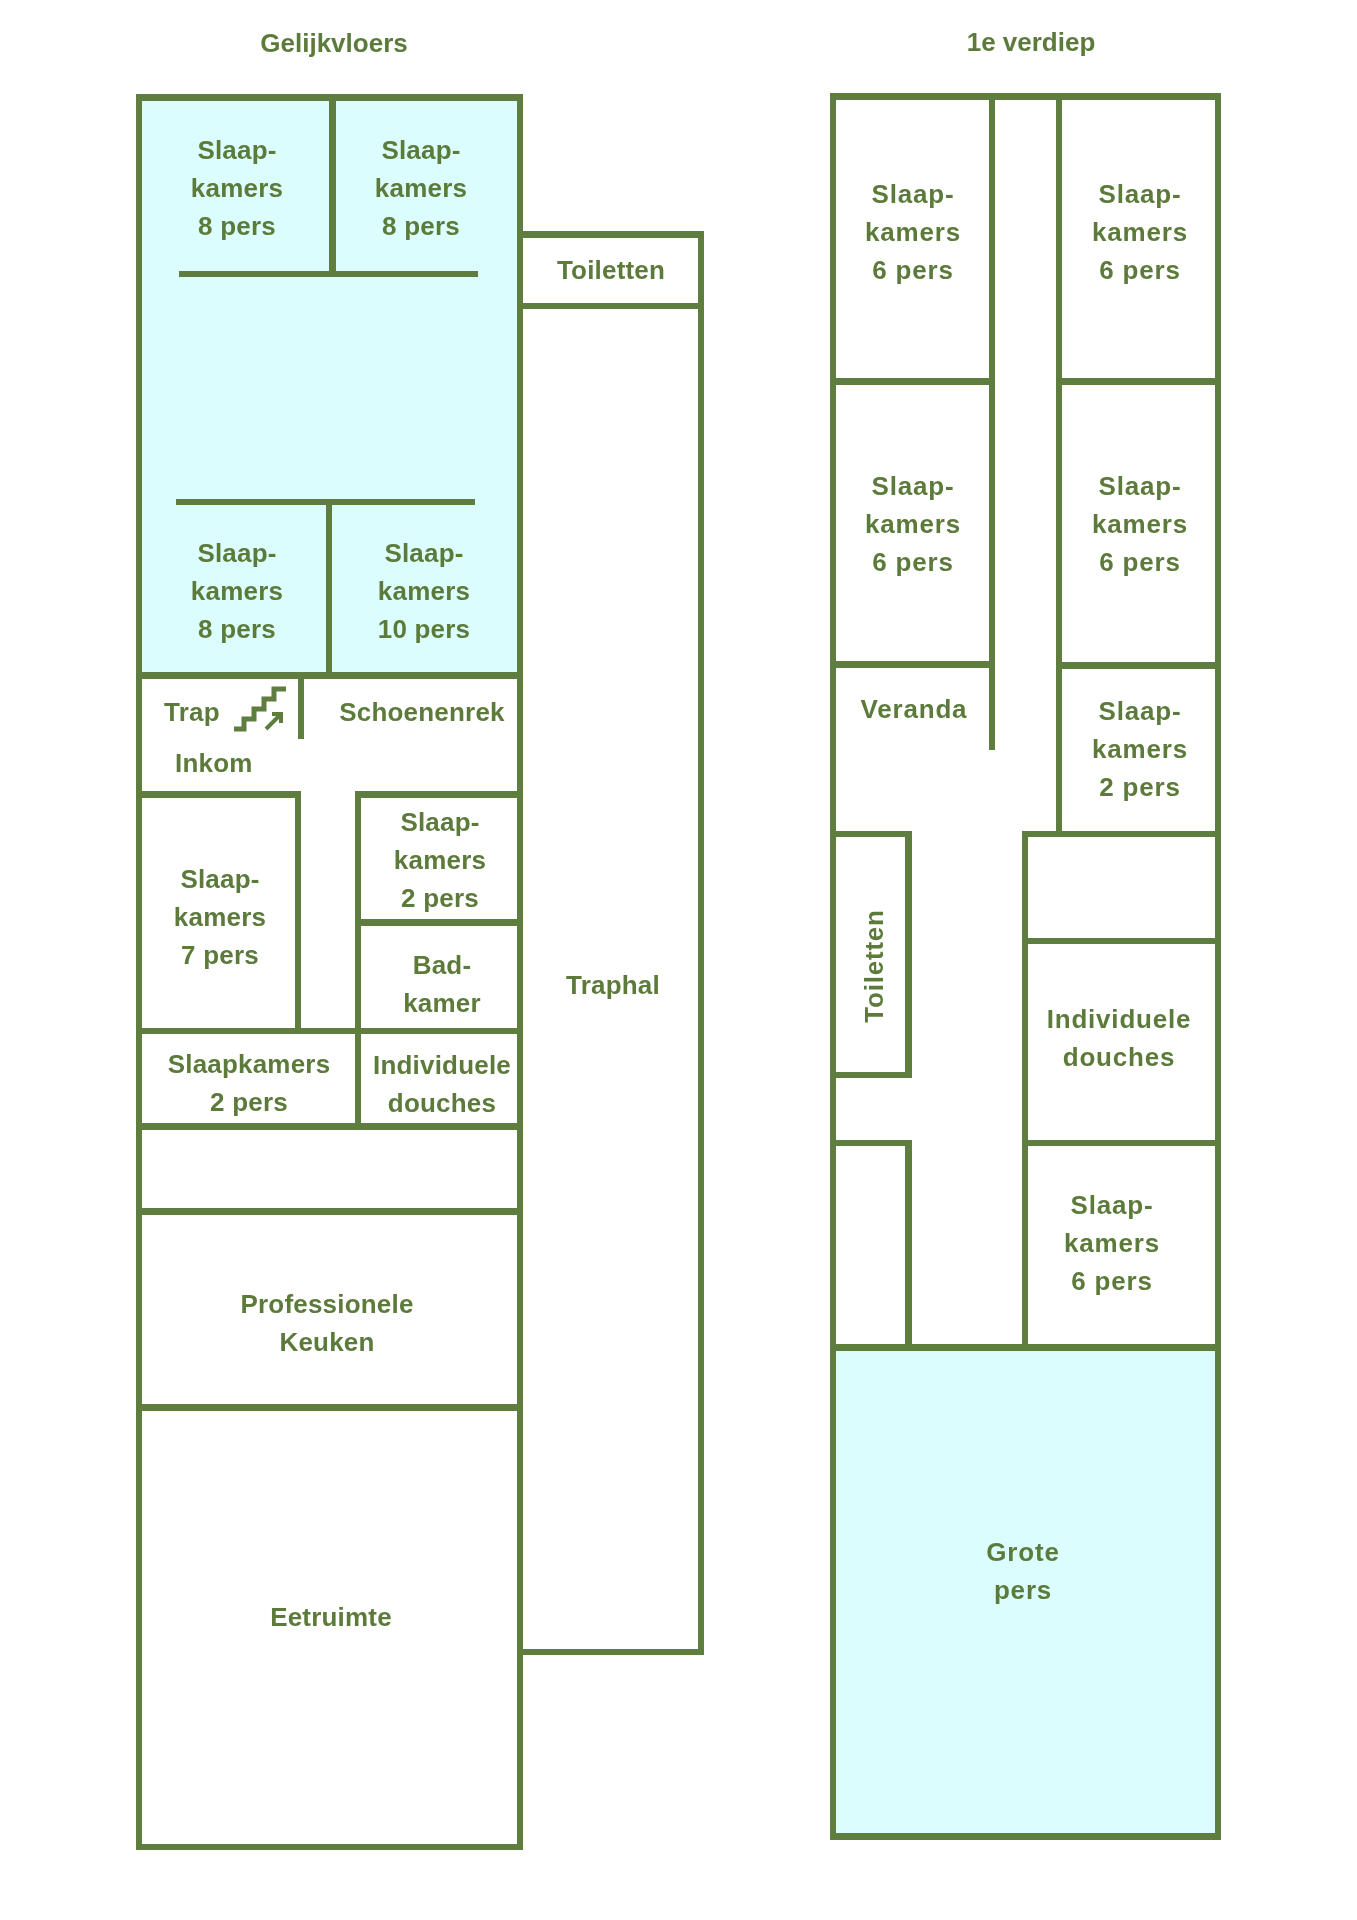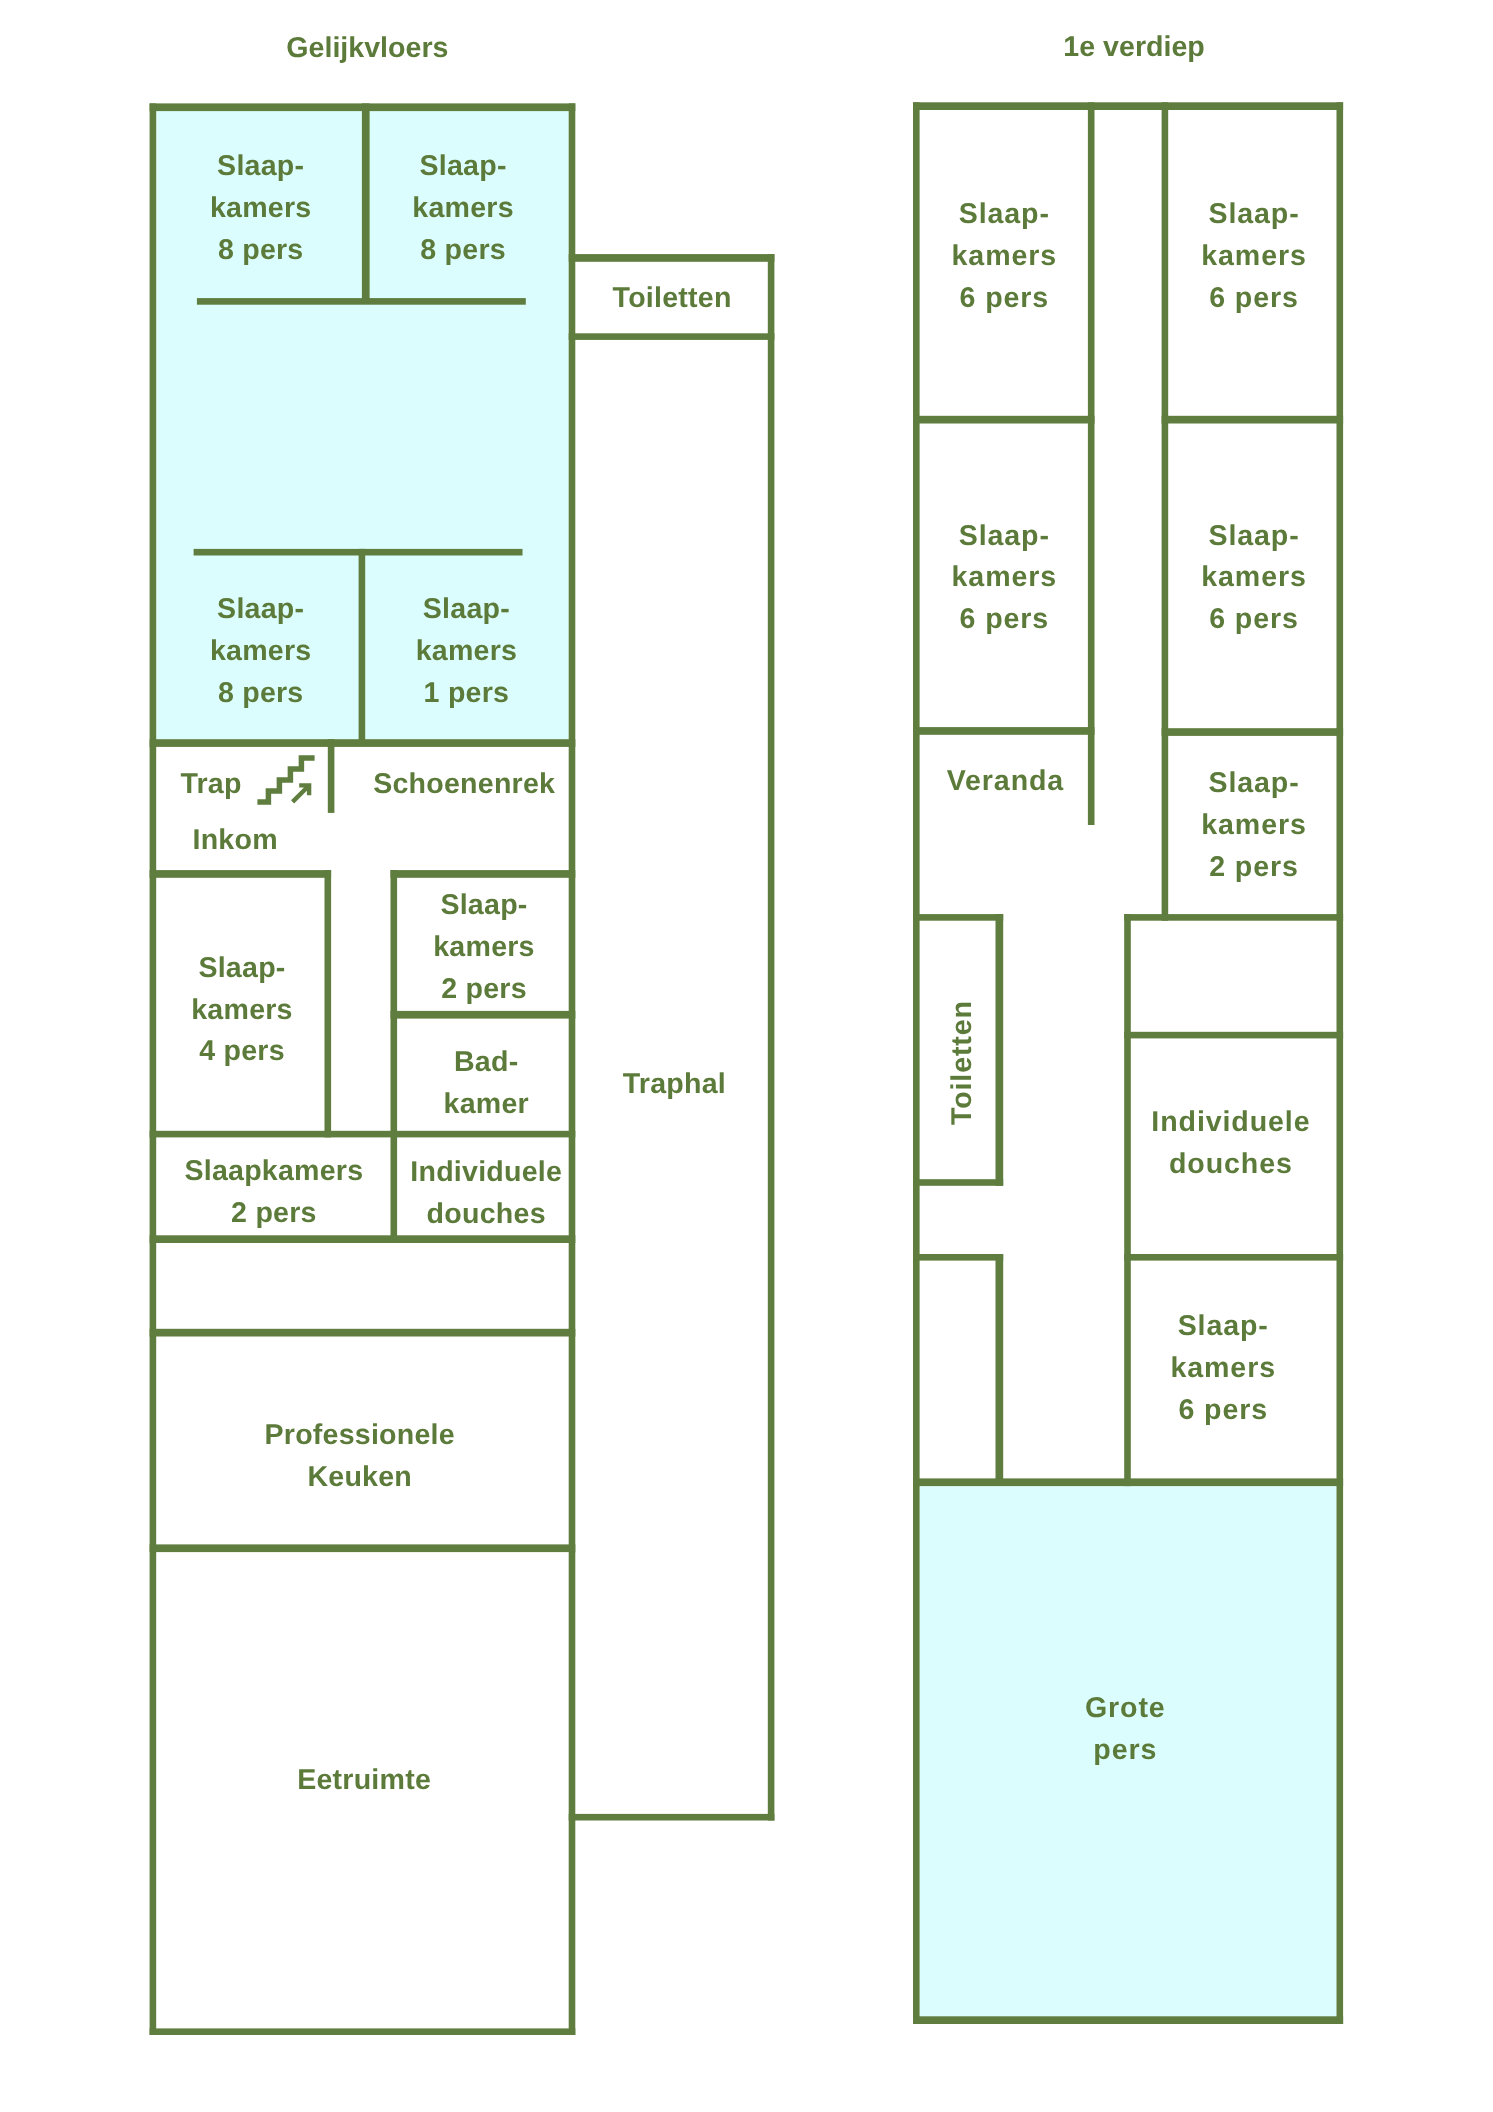--- a/index.html
+++ b/index.html
@@ -74,35 +74,35 @@
     <span>Toiletten</span>
   </div>
   <div class="lbl narrow" style="left:237px; top:591px;">
     <span>Slaap-</span>
       <span>kamers</span>
       <span>8 pers</span>
   </div>
   <div class="lbl narrow" style="left:424px; top:591px;">
     <span>Slaap-</span>
       <span>kamers</span>
-      <span>1 pers</span>
+      <span>10 pers</span>
   </div>
   <div class="lbl narrow plain" style="left:164px; top:712px;text-align:center;">
     <span>Trap</span>
   </div>
   <div class="lbl narrow" style="left:422px; top:712px;">
     <span>Schoenenrek</span>
   </div>
   <div class="lbl narrow plain" style="left:165px; top:763px;margin-left:10px;">
     <span>Inkom</span>
   </div>
   <div class="lbl narrow" style="left:220px; top:917px;">
     <span>Slaap-</span>
       <span>kamers</span>
-      <span>4 pers</span>
+      <span>7 pers</span>
   </div>
   <div class="lbl narrow" style="left:440px; top:860px;">
     <span>Slaap-</span>
       <span>kamers</span>
       <span>2 pers</span>
   </div>
   <div class="lbl narrow" style="left:442px; top:984px;">
     <span>Bad-</span>
       <span>kamer</span>
   </div>

